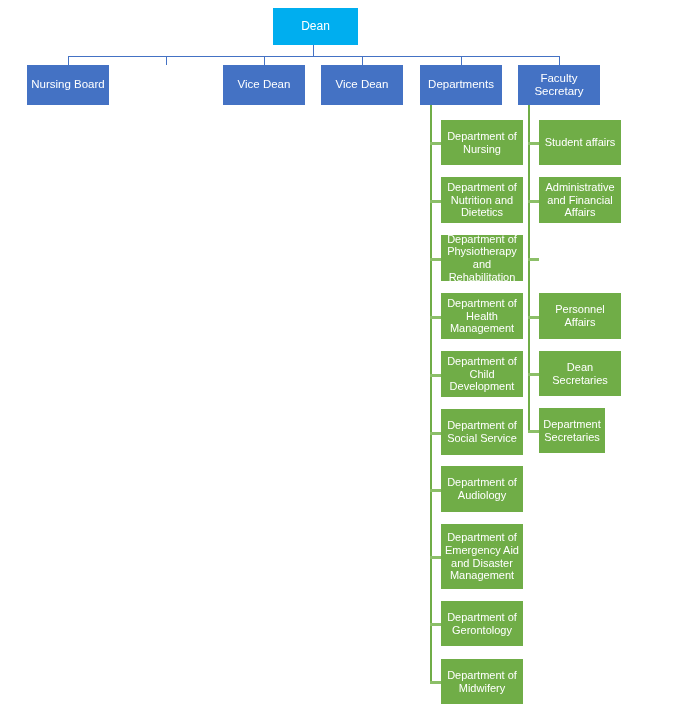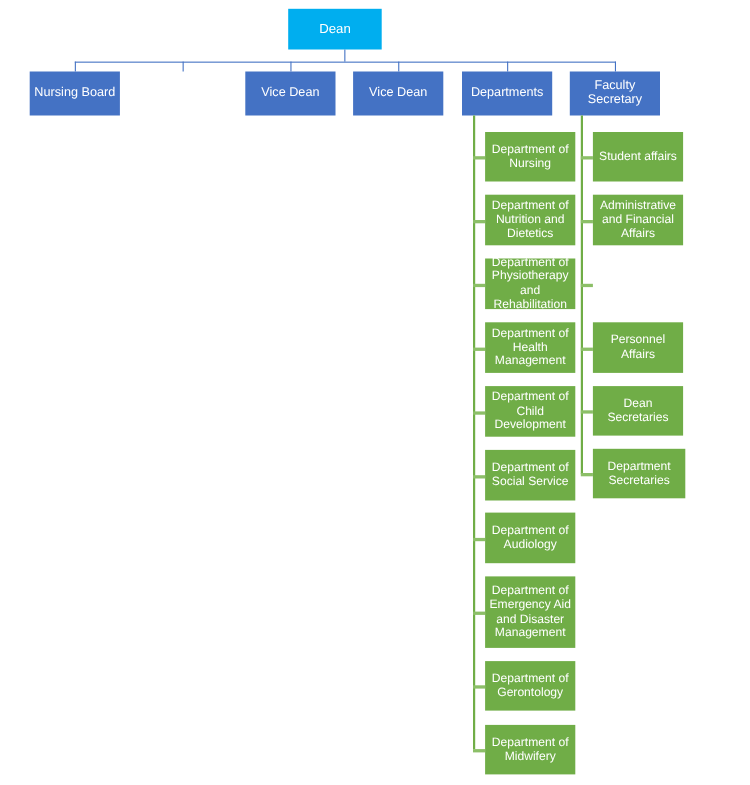--- a/index.html
+++ b/index.html
@@ -47,21 +47,21 @@
 
   .conn-v.blue-line{width:1px;}
   .conn-v.green-line{width:2px;}
   .conn-h.green-stub{height:3px;}
 </style>
 </head>
 <body>
 
 <div id="chart-root">
 
-  <div class="node node-root" style="left:262px;top:8px;width:85px;height:37px;">Dean</div>
+  <div class="node node-root" style="left:273px;top:8px;width:85px;height:37px;">Dean</div>
 
   <div class="conn conn-v blue-line" style="left:313px;top:45px;height:11px;"></div>
 
   <div class="conn conn-h blue-line" style="left:68px;top:56px;width:492px;"></div>
 
   <div class="conn conn-v blue-line" style="left:68px;top:56px;height:9px;"></div>
   <div class="conn conn-v blue-line" style="left:166px;top:56px;height:9px;"></div>
   <div class="conn conn-v blue-line" style="left:264px;top:56px;height:9px;"></div>
   <div class="conn conn-v blue-line" style="left:362px;top:56px;height:9px;"></div>
   <div class="conn conn-v blue-line" style="left:461px;top:56px;height:9px;"></div>
@@ -121,16 +121,16 @@
   <div class="conn conn-h green-stub" style="left:528px;top:316px;width:11px;"></div>
   <div class="conn conn-h green-stub" style="left:528px;top:373px;width:11px;"></div>
   <div class="conn conn-h green-stub" style="left:528px;top:430px;width:11px;"></div>
 
   <div class="node node-dept" style="left:539px;top:120px;width:82px;height:45px;">Student affairs</div>
   <div class="node node-dept" style="left:539px;top:177px;width:82px;height:46px;">Administrative
 and Financial
 Affairs</div>
   <div class="node node-dept" style="left:539px;top:351px;width:82px;height:45px;">Dean Secretaries</div>
   <div class="node node-dept" style="left:539px;top:293px;width:82px;height:46px;">Personnel Affairs</div>
-  <div class="node node-dept" style="left:539px;top:408px;width:84px;height:45px;">Department
+  <div class="node node-dept" style="left:539px;top:408px;width:66px;height:45px;">Department
 Secretaries</div>
 
 </div>
 
 </body></html>

